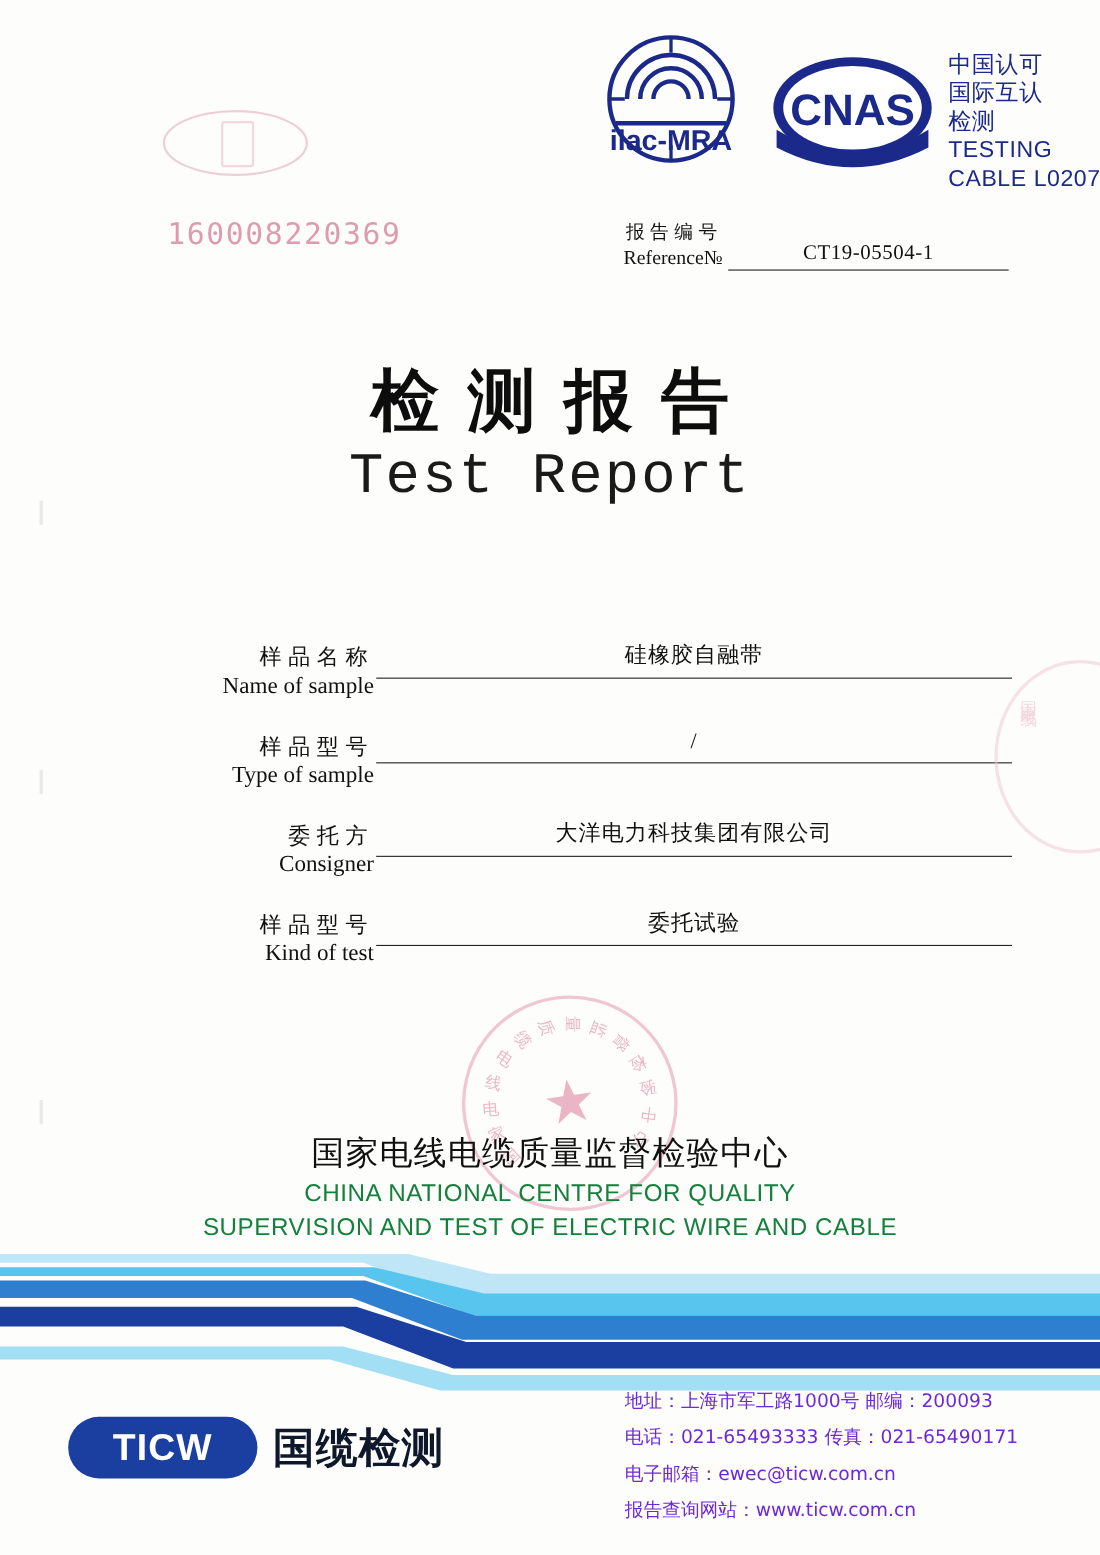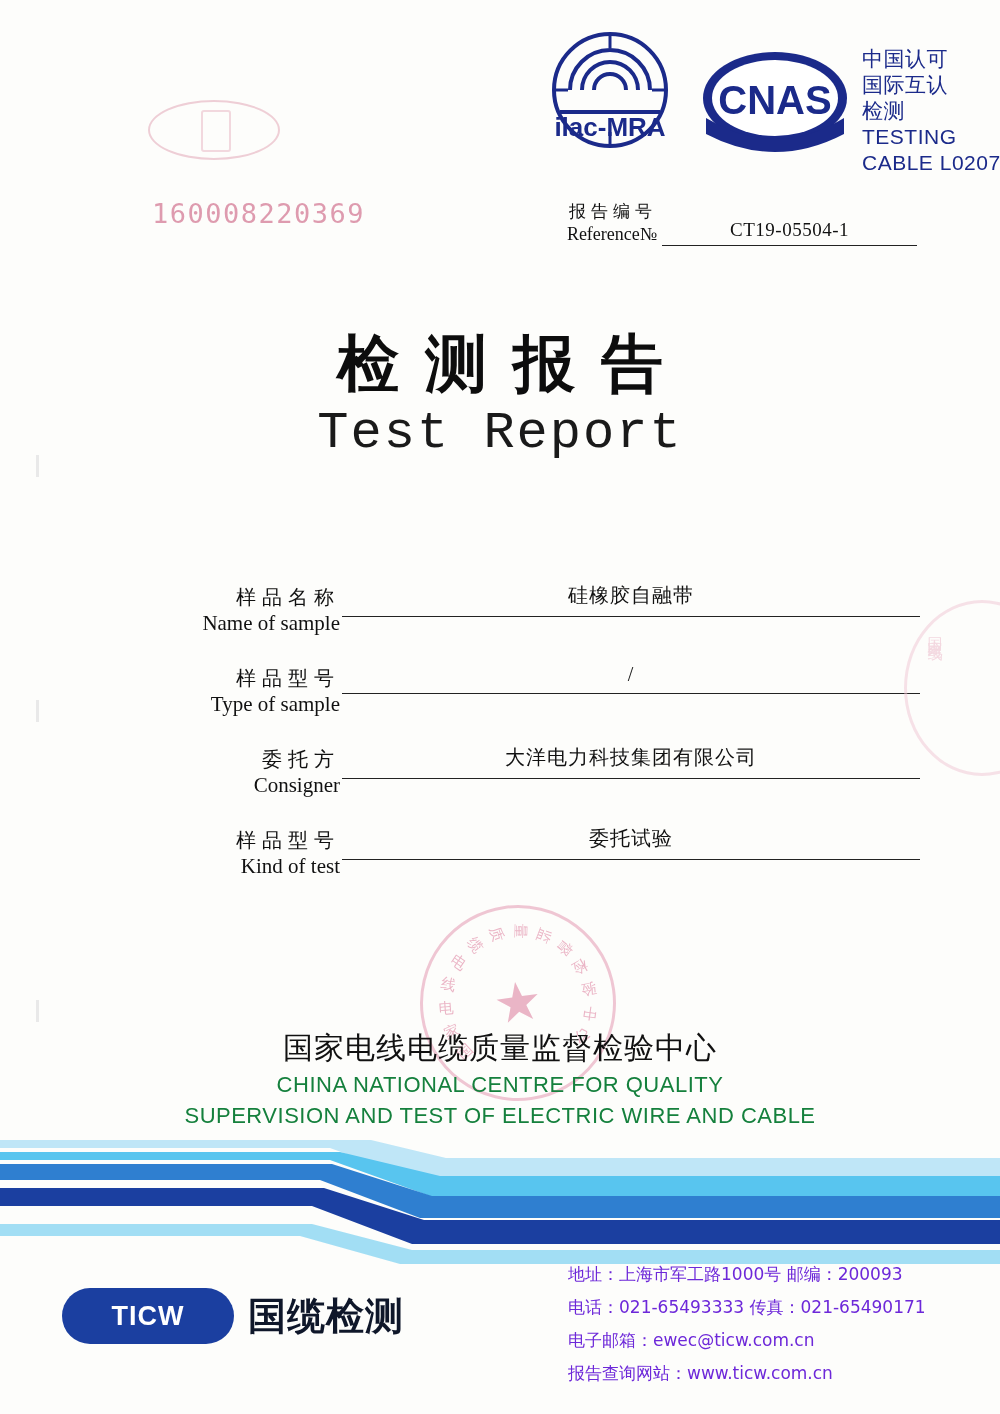--- a/index.html
+++ b/index.html
@@ -301,21 +301,21 @@
     width: 172px;
     height: 56px;
     border-radius: 28px;
     background: #1b3fa0;
     color: #fff;
     display: flex;
     align-items: center;
     justify-content: center;
     font-family: "Liberation Sans", sans-serif;
     font-weight: bold;
-    font-size: 27px;
+    font-size: 34px;
     letter-spacing: 1px;
   }
   .ticw-cn {
     margin-left: 14px;
     font-family: "DejaVu Sans", sans-serif;
     font-weight: bold;
     font-size: 38px;
     color: #0f172a;
     letter-spacing: 1px;
   }

